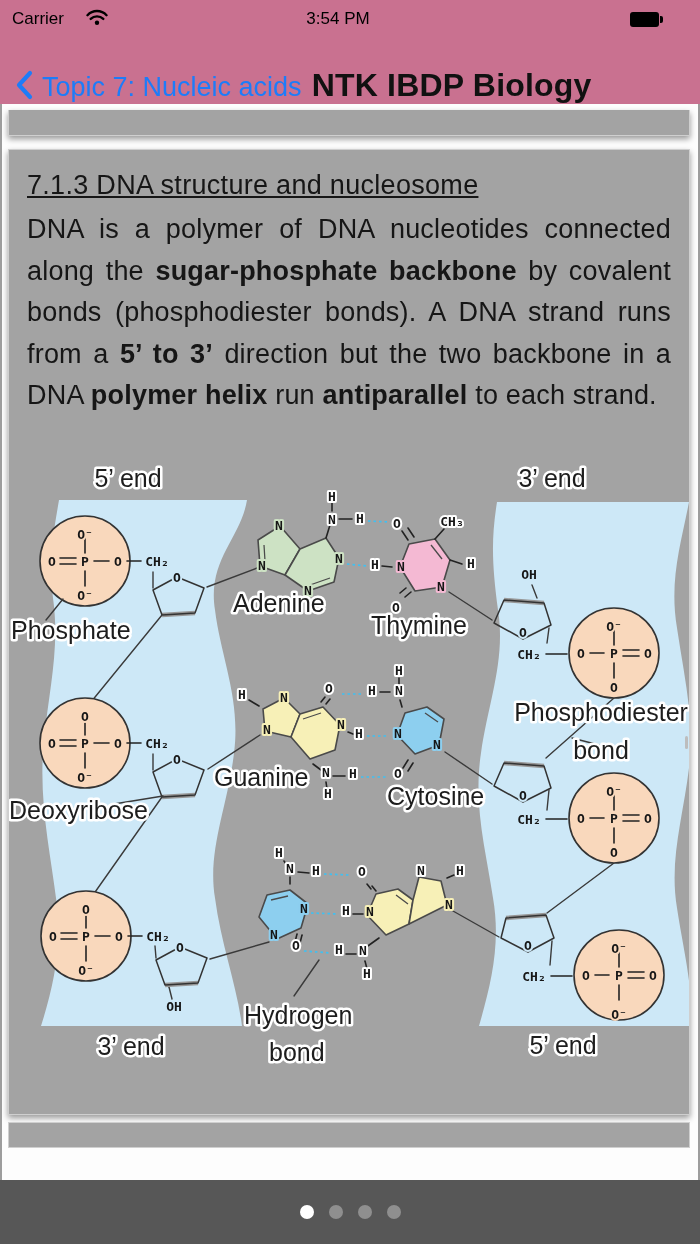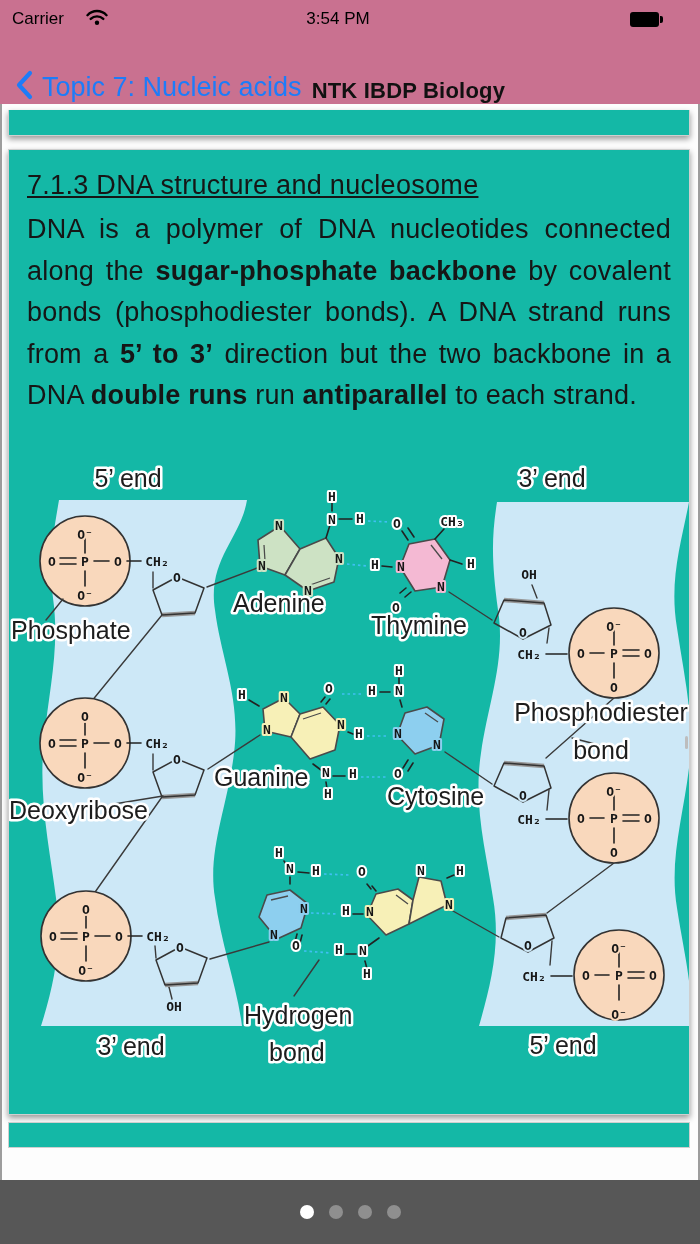--- a/index.html
+++ b/index.html
@@ -16,25 +16,25 @@
   .statusbar{position:absolute;left:0;top:0;width:676px;height:40px;color:#000;font-size:17px;font-weight:600}
   .carrier{position:absolute;left:12px;top:9px;font-weight:500}
   .wifi{position:absolute;left:86px;top:9px}
   .time{position:absolute;left:0;right:0;top:9px;text-align:center;font-weight:400}
   .battery{position:absolute;right:12px;top:12px;width:34px;height:15px}
   .batt-body{position:absolute;left:0;top:0;width:29px;height:15px;background:#000;border-radius:3px}
   .batt-tip{position:absolute;left:30px;top:4px;width:3px;height:7px;background:#000;border-radius:0 2px 2px 0}
   .navbar{position:absolute;left:0;top:40px;width:700px;height:64px;display:flex;align-items:flex-end}
   .backbtn{display:flex;align-items:center;cursor:pointer;margin-left:14px}
   .back-label{color:var(--link-blue);font-size:27px;margin-left:8px}
-  .nav-title{color:#111;font-size:22px;font-weight:700;margin-left:10px;letter-spacing:.2px}
+  .nav-title{color:#111;font-size:32px;font-weight:700;margin-left:10px;letter-spacing:.2px}
   
   .scroll-region{position:absolute;left:0;top:104px;width:700px;height:1076px;background:#fdfdfd;
     border-left:2px solid #9d9d9d;border-right:2px solid #9d9d9d}
-  .card{background:#14b8a6;border:1px solid #cfcfcf;box-shadow:0 3px 6px rgba(0,0,0,.40)}
+  .card{background:#a3a3a3;border:1px solid #cfcfcf;box-shadow:0 3px 6px rgba(0,0,0,.40)}
   .card-prev{position:absolute;left:6px;top:6px;width:682px;height:26px;border-top:none}
   .card-main{position:absolute;left:6px;top:45px;width:682px;height:966px;overflow:hidden}
   .card-next{position:absolute;left:6px;top:1018px;width:682px;height:26px;box-shadow:none}
   .lesson-heading{font-size:27px;font-weight:400;color:#161616;text-decoration:underline;
     margin:20px 18px 8px 18px;letter-spacing:.3px}
   .lesson-paragraph{font-size:27px;color:#161616;line-height:41.5px;text-align:justify;
     margin:2px 18px 0 18px;letter-spacing:.2px}
   .lesson-paragraph b{font-weight:700}
   .diagram-wrap{position:absolute;left:0;top:306px;width:682px;height:628px}
   
@@ -93,21 +93,21 @@
     </span>
     <span class="nav-title">NTK IBDP Biology</span>
   </div>
 </div>
 
 <div class="scroll-region">
   <div class="card card-prev"></div>
 
   <div class="card card-main">
     <div class="lesson-heading">7.1.3 DNA structure and nucleosome</div>
-    <div class="lesson-paragraph"><span>DNA is a polymer of DNA nucleotides connected along the </span><b>sugar-phosphate backbone</b><span> by covalent bonds (phosphodiester bonds). A DNA strand runs from a </span><b>5’ to 3’</b><span> direction but the two backbone in a DNA </span><b>double runs</b><span> run </span><b>antiparallel</b><span> to each strand.</span></div>
+    <div class="lesson-paragraph"><span>DNA is a polymer of DNA nucleotides connected along the </span><b>sugar-phosphate backbone</b><span> by covalent bonds (phosphodiester bonds). A DNA strand runs from a </span><b>5’ to 3’</b><span> direction but the two backbone in a DNA </span><b>polymer helix</b><span> run </span><b>antiparallel</b><span> to each strand.</span></div>
 
     <div class="diagram-wrap">
     <svg width="682" height="628" viewBox="8 458 682 628" xmlns="http://www.w3.org/2000/svg">
 
       <g>
         <path class="band" d="M58,502 L246,502 C240,540 206,562 214,612 C220,660 240,702 233,755 C227,808 206,852 214,900 C220,946 236,988 241,1028 L40,1028 C52,990 62,948 55,900 C49,852 37,800 43,742 C48,692 59,650 52,600 C47,562 52,538 58,502 Z"></path>
         <path class="band" d="M496,504 L688,504 C680,546 668,582 676,630 C683,678 694,722 688,770 C682,820 668,862 676,910 C683,956 693,992 689,1028 L478,1028 C490,986 500,946 492,900 C485,852 472,808 480,755 C487,705 505,662 497,612 C491,566 490,542 496,504 Z"></path>
       </g>
 
       <g>

